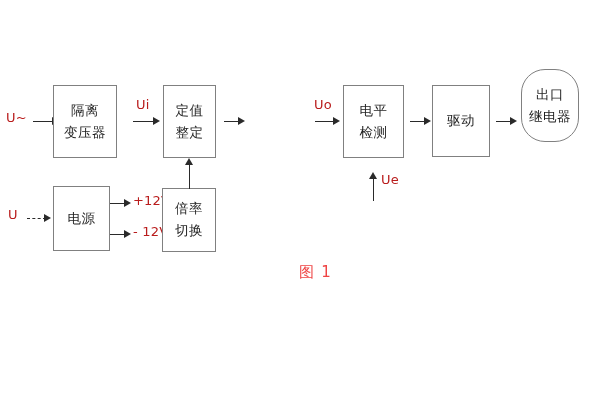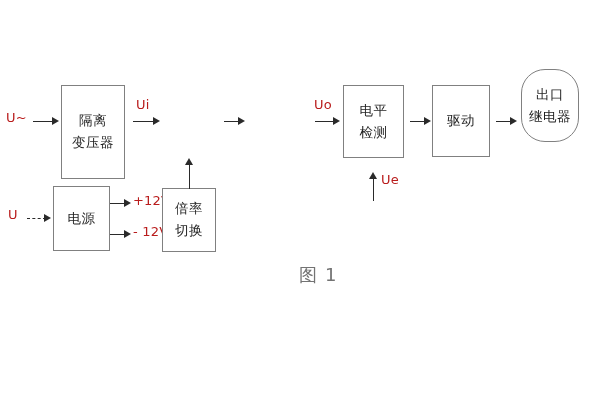--- a/index.html
+++ b/index.html
@@ -21,21 +21,21 @@
   }
   .blk .ln{display:block;}
 
   
   .lbl{
     position:absolute;font-size:13.5px;color:#b91c1c;
     white-space:nowrap;letter-spacing:.4px;
   }
   .lbl.lat{font-size:13px;letter-spacing:.2px;}
   .caption{
-    position:absolute;font-size:18px;color:#737373;
+    position:absolute;font-size:15px;color:#ef4444;
     white-space:nowrap;letter-spacing:1.2px;
   }
 
   
   .hline{position:absolute;height:0;border-top:1.4px solid #2a2a2a;}
   .hline.dash{border-top:1.4px dashed #2a2a2a;}
   .vline{position:absolute;width:0;border-left:1.4px solid #2a2a2a;}
 
   .arrowR{
     position:absolute;width:0;height:0;
@@ -52,30 +52,34 @@
 </style>
 </head>
 <body>
 
 <div id="canvas">
 
   <div class="lbl lat" style="left:6px;top:110px;">U~</div>
   <div class="hline" style="left:33px;top:121px;width:21px;"></div>
   <div class="arrowR" style="left:52px;top:117px;"></div>
 
-  <div class="blk" style="left:61px;top:85px;width:64px;height:94px;">
+  <div class="blk" style="left:53px;top:85px;width:64px;height:73px;">
     <span class="ln">隔离</span>
     <span class="ln">变压器</span>
   </div>
 
   <div class="lbl lat" style="left:136px;top:97px;">Ui</div>
   <div class="hline" style="left:133px;top:121px;width:22px;"></div>
 
   <div class="arrowR" style="left:153px;top:117px;"></div>
 
+  <div class="blk" style="left:163px;top:85px;width:53px;height:73px;">
+    <span class="ln">定值</span>
+    <span class="ln">整定</span>
+  </div>
 
   <div class="hline" style="left:224px;top:121px;width:16px;"></div>
   <div class="arrowR" style="left:238px;top:117px;"></div>
 
 
   <div class="lbl lat" style="left:314px;top:97px;">Uo</div>
   <div class="hline" style="left:315px;top:121px;width:20px;"></div>
   <div class="arrowR" style="left:333px;top:117px;"></div>
 
   <div class="blk" style="left:343px;top:85px;width:61px;height:73px;">

